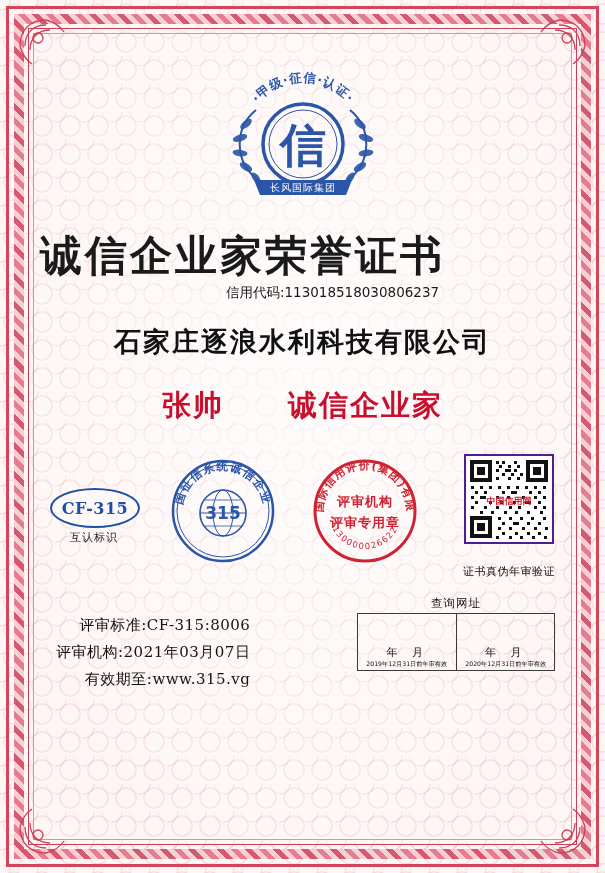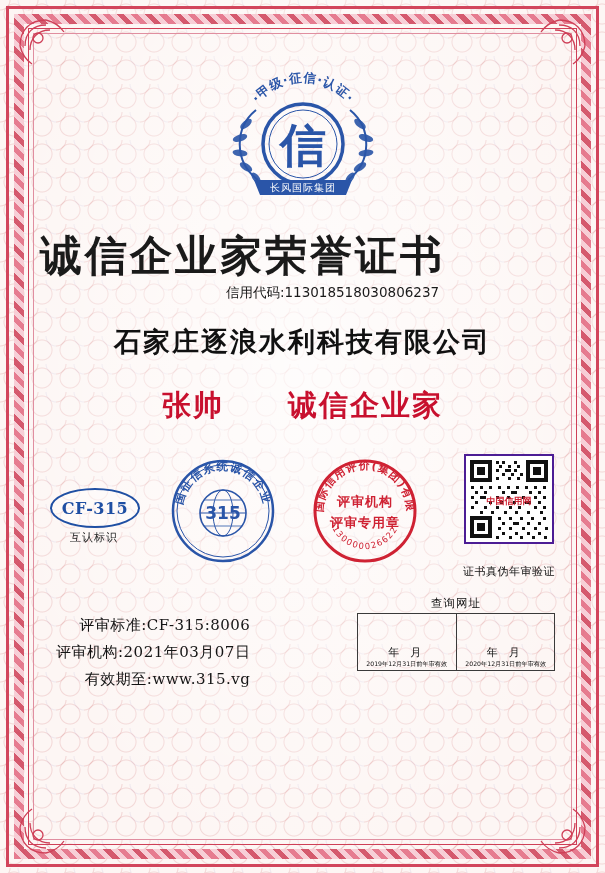--- a/index.html
+++ b/index.html
@@ -251,21 +251,21 @@
     table-layout: fixed;
   }
   .annual-table td {
     border: 1px solid #3a3a3a;
     height: 54px;
     vertical-align: bottom;
     text-align: center;
     padding: 0 0 2px 0;
   }
   .cell-ym {
-    font-family: Liberation Sans, sans-serif;
+    font-family: Liberation Mono, monospace;
     font-size: 11px;
     color: #111;
     letter-spacing: 4px;
   }
   .cell-note {
     font-family: "DejaVu Sans", sans-serif;
     font-size: 6.5px;
     color: #111;
     line-height: 8px;
     transform: scale(0.95);

